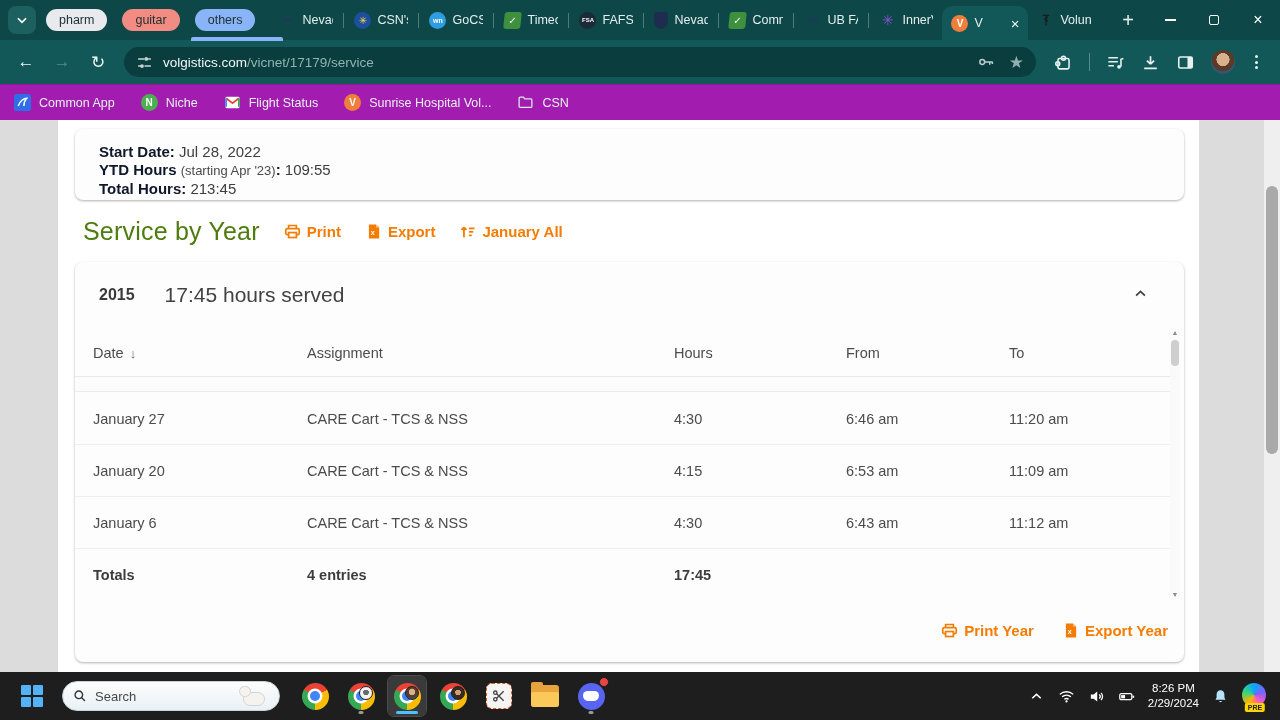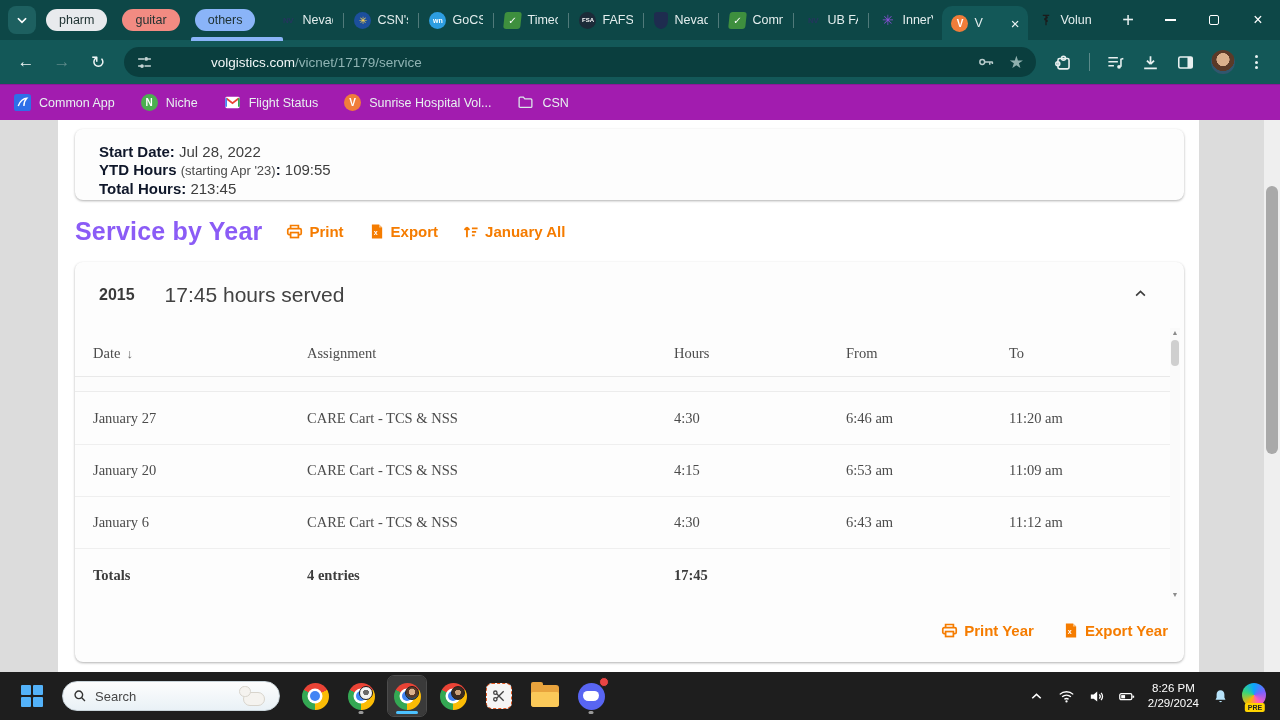--- a/index.html
+++ b/index.html
@@ -33,21 +33,21 @@
   .win-controls { display:flex; align-items:center; margin-left:auto; flex:none; }
   .win-btn { width:44px; height:40px; display:flex; align-items:center; justify-content:center; }
   .win-min-glyph { width:11px; height:1.5px; background:#fff; }
   .win-max-glyph { width:10px; height:10px; border:1.2px solid #fff; border-radius:2px; }
   .win-close-glyph { color:#fff; font-size:16px; line-height:1; }
 
   
   .toolbar { height:44px; background:#135858; display:flex; align-items:center; padding:0 10px; gap:4px; }
   .nav-btn { width:32px; height:32px; border-radius:50%; display:flex; align-items:center; justify-content:center; font-size:17px; color:#eef5f5; flex:none; }
   .nav-btn.disabled { color:#5d8989; }
-  .addr-pill { flex:1; height:30px; background:#0a3e3e; border-radius:15px; display:flex; align-items:center; padding:0 12px; margin:4px 6px; min-width:0;gap:48px; }
+  .addr-pill { flex:1; height:30px; background:#0a3e3e; border-radius:15px; display:flex; align-items:center; padding:0 12px; margin:4px 6px; min-width:0; }
   .addr-pill .tune { width:17px; height:17px; margin-right:10px; flex:none; }
   .url { font-size:13.5px; white-space:nowrap; overflow:hidden; flex:1; min-width:0; }
   .url .domain { color:#f2f7f7; }
   .url .path { color:#8fb3b3; }
   .pill-right { display:flex; align-items:center; gap:14px; margin-left:10px; flex:none; }
   .pill-right svg { width:18px; height:18px; }
   .star-glyph { color:#8fb0ae; font-size:17px; line-height:1; }
   .tool-icons { display:flex; align-items:center; gap:16px; padding:0 8px; flex:none; }
   .tool-icons svg { width:19px; height:19px; }
   .tb-sep { width:1px; height:18px; background:rgba(255,255,255,.3); }
@@ -72,32 +72,32 @@
   .browser-scrollbar { position:absolute; right:0; top:0; bottom:0; width:16px; background:#efefef; }
   .browser-scrollbar .thumb { position:absolute; left:2px; right:2px; top:66px; height:268px; background:#a9a9a9; border-radius:7px; }
 
   .card { position:absolute; background:#fdfdfd; border-radius:8px; box-shadow:0 1px 3px rgba(0,0,0,.2), 0 1px 2px rgba(0,0,0,.12); }
   .summary-card { left:75px; top:9px; width:1109px; height:71px; padding:14px 24px; }
   .sline { font-size:15px; color:#3e3e3e; line-height:18px; }
   .sline b { color:#0f172a; }
   .snote { font-size:13px; color:#4a4a4a; }
 
   .section-row { position:absolute; left:75px; top:97px; display:flex; align-items:center; gap:24px; }
-  .section-title { font-size:25px; font-weight:bold; color:#8b5cf6; letter-spacing:.2px; }
+  .section-title { font-size:25px; font-weight:normal; color:#4d7c0f; letter-spacing:.2px;margin-left:8px; }
   .olink { display:flex; align-items:center; gap:6px; color:#f57c00; font-size:15px; font-weight:bold; cursor:pointer; }
   .olink svg { width:17px; height:17px; }
 
   .year-card { left:75px; top:142px; width:1109px; height:400px; }
   .year-head { display:flex; align-items:center; padding:21px 24px 0 24px; gap:30px; }
   .year-label { font-size:16px; font-weight:bold; color:#3a3a3a; }
   .year-served { font-size:21px; color:#424242; }
   .collapse-btn { margin-left:auto; margin-right:12px; }
   .collapse-btn svg { width:15px; height:15px; }
 
-  .tgrid { display:grid; grid-template-columns:214px 367px 172px 163px auto; padding:0 18px; align-items:center;font-family:Liberation Serif, serif; }
+  .tgrid { display:grid; grid-template-columns:214px 367px 172px 163px auto; padding:0 18px; align-items:center; }
   .thead { position:absolute; left:0; right:14px; top:68px; height:47px; border-bottom:1px solid #e9e9e9; font-size:14.5px; color:#4c4c4c; }
   .thead .sort { color:#666; margin-left:6px; font-size:13px; }
   .row-fragment { position:absolute; left:0; right:14px; top:115px; height:15px; background:#fcfcfc; border-bottom:1px solid #ececec; }
   .trow { position:absolute; left:0; right:14px; height:52px; border-bottom:1px solid #efefef; font-size:14.5px; color:#4b4b4b; }
   .trow.totals { font-weight:bold; color:#3c3c3c; border-bottom:none; }
 
   .inner-scrollbar { position:absolute; left:1095px; top:66px; width:10px; height:272px; background:#fafafa; display:flex; flex-direction:column; align-items:center; }
   .inner-scrollbar .arr { font-size:7px; color:#8a8a8a; line-height:10px; }
   .inner-scrollbar .ithumb { width:8px; height:26px; background:#cfcfcf; border-radius:4px; margin-top:2px; }
   .inner-scrollbar .sp { flex:1; }

